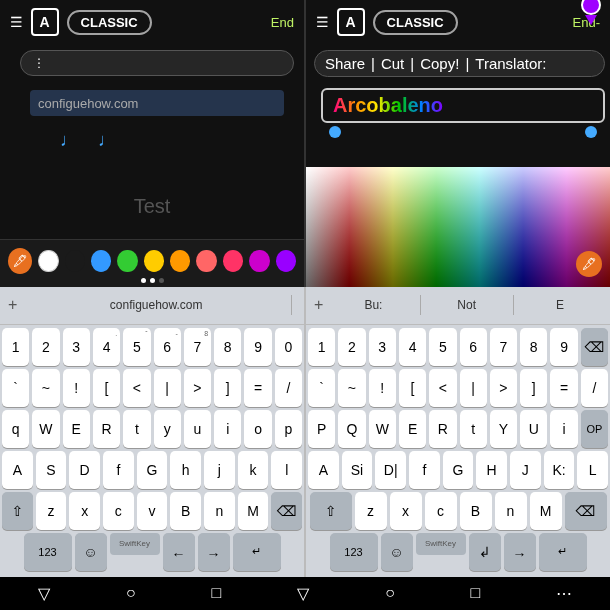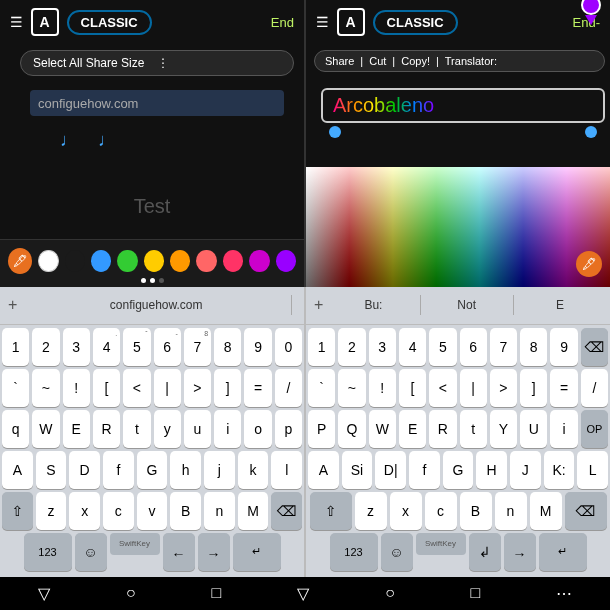--- a/index.html
+++ b/index.html
@@ -59,21 +59,21 @@
       border-radius: 4px;
       display: flex;
       align-items: center;
       justify-content: center;
       color: #fff;
       font-size: 14px;
       font-weight: bold;
     }
 
     .classic-btn {
-      border: 2px solid #0369a1;
+      border: 2px solid #a3a3a3;
       border-radius: 20px;
       padding: 3px 12px;
       color: #fff;
       font-size: 13px;
       font-weight: 600;
     }
 
     .end-text {
       color: #bef264;
       font-size: 13px;
@@ -223,21 +223,21 @@
       background: rgba(40,40,40,0.95);
       border: 1px solid #555;
       border-radius: 20px;
       padding: 4px 10px;
       z-index: 10;
       gap: 4px;
     }
 
     .toolbar-popup-right span {
       color: #fff;
-      font-size: 11px;
+      font-size: 15px;
       text-align: right;
     }
 
     .toolbar-divider {
       color: #555;
       margin: 0 2px;
     }
 
     
     .arcobaleno-container {
@@ -249,21 +249,21 @@
 
     .arcobaleno-box {
       border: 2px solid #ccc;
       border-radius: 6px;
       padding: 4px 10px;
       background: transparent;
     }
 
     .arcobaleno-text {
       font-size: 20px;
-      font-weight: normal;
+      font-weight: bold;
       background: linear-gradient(90deg, #ff0080, #ff8c00, #ffeb00, #00c800, #0080ff, #8000ff);
       -webkit-background-clip: text;
       -webkit-text-fill-color: transparent;
       background-clip: text;
     }
 
     .handle-bar-right {
       display: flex;
       justify-content: space-between;
       padding: 0 8px;
@@ -480,21 +480,20 @@
     <div class="panel">
 
       <div class="status-bar">
         <span class="hamburger-icon">☰</span>
         <div class="font-btn">A</div>
         <div class="classic-btn">CLASSIC</div>
         <span class="end-text">End</span>
       </div>
 
       <div class="toolbar-popup">
-        <span>Select All Share Size</span>
         <span class="toolbar-dots">⋮</span>
       </div>
 
       <div class="selected-text-area">
         <div class="selected-highlight">
           <span>configuehow.com</span>
         </div>
       </div>
 
       <div class="music-cursor">

